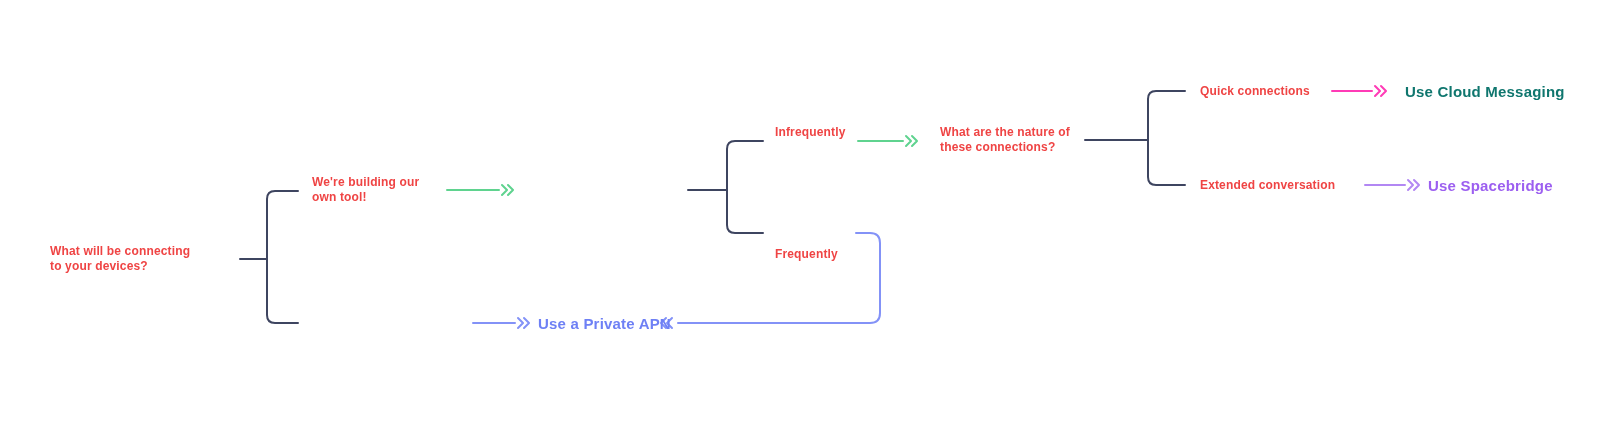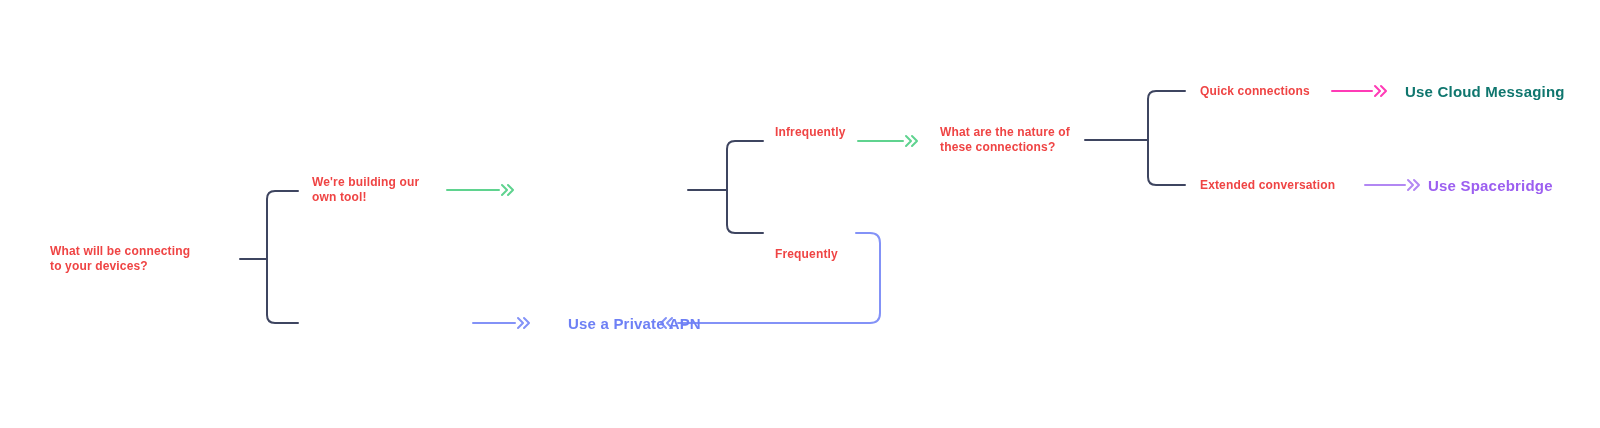--- a/index.html
+++ b/index.html
@@ -16,21 +16,21 @@
   .s-blue{stroke:#8392f7;}
   .node{
     position:absolute;transform:translateY(-50%);
     font-size:12px;font-weight:600;line-height:15px;letter-spacing:.15px;
     color:#ef4444;white-space:nowrap;
   }
   .node .line{display:block;}
   .result{font-size:15px;letter-spacing:.2px;}
   .result-pink{color:#0f766e;}
   .result-purple{color:#9c5ff0;}
-  .result-blue{color:#6e80f5;margin-left:30px;}
+  .result-blue{color:#6e80f5;}
 </style>
 </head>
 <body>
 
 <div class="stage">
 
   <svg viewBox="0 0 1600 428" aria-hidden="true">
 
     <path class="s-dark" d="M240,259 H267"></path>
     <path class="s-dark" d="M298,191 H275 Q267,191 267,199 V315 Q267,323 275,323 H298"></path>

